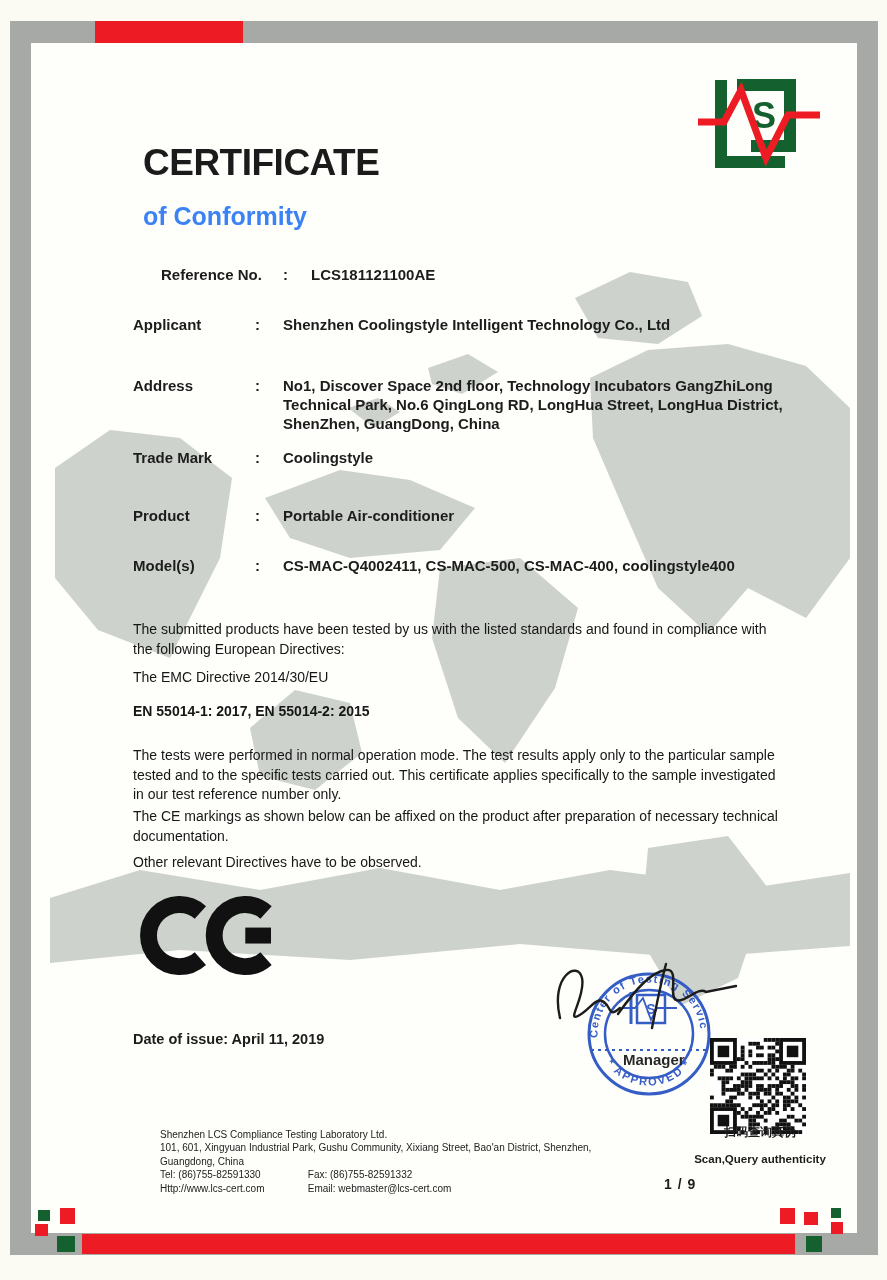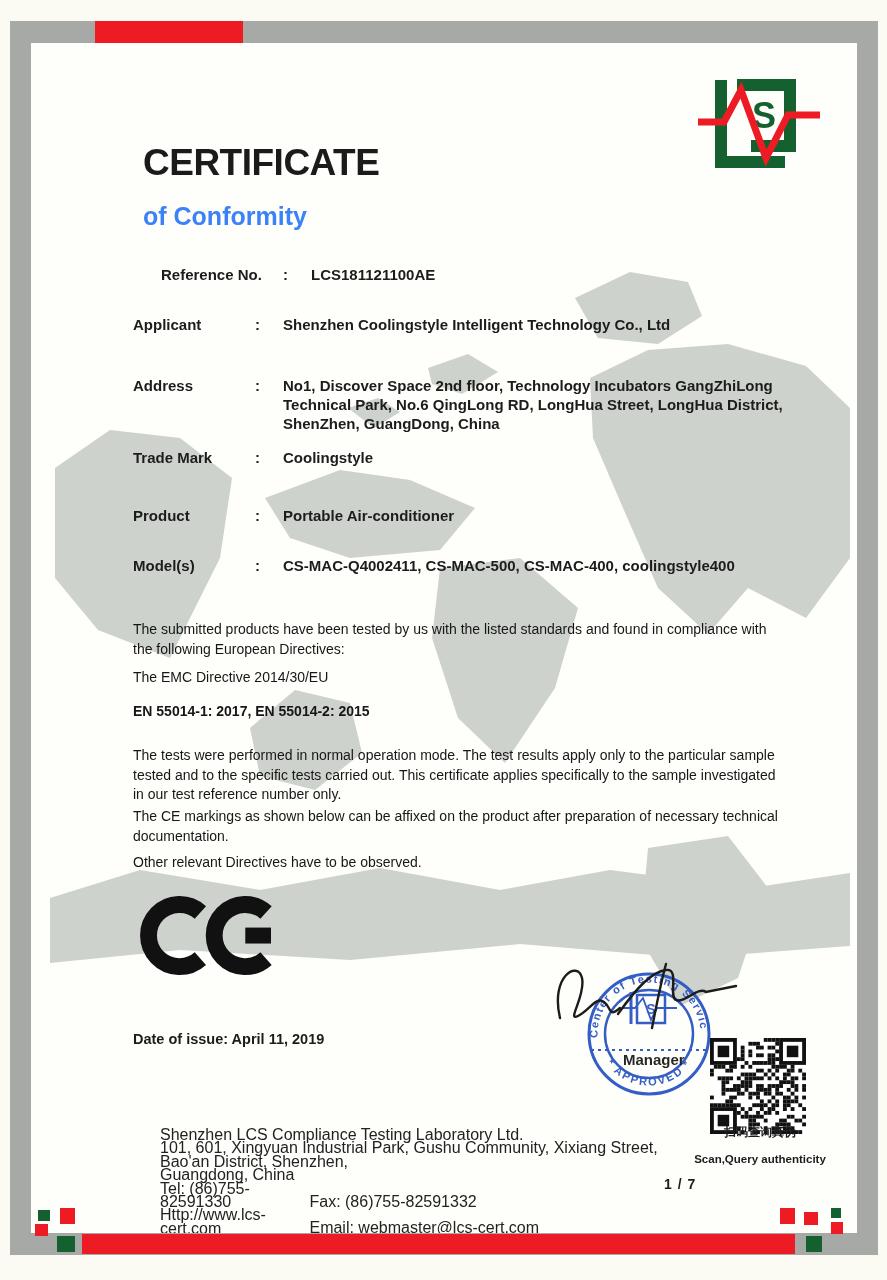--- a/index.html
+++ b/index.html
@@ -53,21 +53,21 @@
   .signature{position:absolute;left:548px;top:956px;width:200px;height:88px;z-index:4;}
 
   
   .qr{position:absolute;left:710px;top:1038px;width:96px;height:96px;z-index:3;}
   .qr-caption-cn{position:absolute;left:690px;top:1124px;width:140px;text-align:center;
                  font-size:12px;font-weight:bold;z-index:3;}
   .qr-caption-en{position:absolute;left:682px;top:1153px;width:156px;text-align:center;
                  font-size:11.5px;font-weight:bold;z-index:3;}
 
   
-  .footer{position:absolute;left:160px;top:1128px;width:520px;font-size:16px;
+  .footer{position:absolute;left:160px;top:1128px;width:520px;font-size:10px;
           line-height:13.4px;z-index:2;color:#222;}
   .fcol1{display:inline-block;width:145px;}
   .page-indicator{position:absolute;left:664px;top:1176px;font-size:14px;font-weight:bold;
                   letter-spacing:1px;z-index:2;}
 </style>
 </head>
 <body>
 
 <div id="page">
 
@@ -427,21 +427,21 @@
     <div>Guangdong, China</div>
     <div>
       <span class="fcol1">Tel: (86)755-82591330</span>
       <span>Fax: (86)755-82591332</span>
     </div>
     <div>
       <span class="fcol1">Http://www.lcs-cert.com</span>
       <span>Email: webmaster@lcs-cert.com</span>
     </div>
   </div>
-  <div class="page-indicator">1 / 7</div>
+  <div class="page-indicator">1 / 9</div>
 
   <div class="frame frame-top"></div>
   <div class="frame frame-bottom"></div>
   <div class="frame frame-left"></div>
   <div class="frame frame-right"></div>
 
   <div class="sq red" style="left:95px;top:21px;width:148px;height:22px;z-index:6;"></div>
   <div class="sq red" style="left:82px;top:1234px;width:713px;height:20px;z-index:7;"></div>
   <div class="sq green" style="left:57px;top:1236px;width:18px;height:16px;z-index:7;"></div>
   <div class="sq green" style="left:806px;top:1236px;width:16px;height:16px;z-index:7;"></div>

